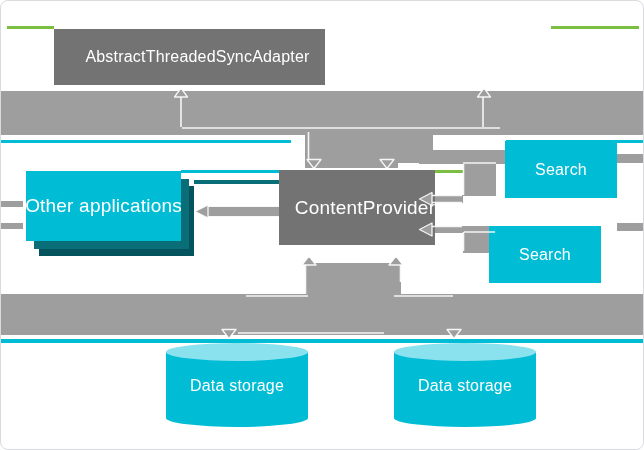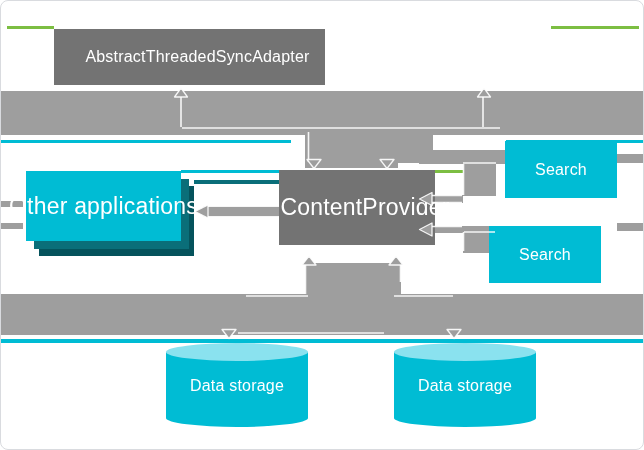--- a/index.html
+++ b/index.html
@@ -8,21 +8,21 @@
          font-family:"Liberation Sans",sans-serif;}
   .g{position:absolute;background:#9E9E9E;z-index:1;}
   .g2{position:absolute;background:#9E9E9E;z-index:2;}
   .linegreen{position:absolute;background:#7CBE42;z-index:1;}
   .linecyan{position:absolute;background:#00BCD4;z-index:1;}
   .lineteal{position:absolute;background:#0A6E79;z-index:1;}
   .node{position:absolute;display:flex;align-items:center;justify-content:center;z-index:5;}
   .green{background:#737373;padding-left:16px;}
   .cyan{background:#00BCD4;}
   .lbl{color:#fff;font-weight:500;letter-spacing:.2px;white-space:nowrap;text-align:center;}
-  .f16{font-size:16px;} .f17{font-size:23px;}
+  .f16{font-size:16px;} .f17{font-size:19px;}
   .shadow1{position:absolute;background:#0A6E79;z-index:4;}
   .shadow2{position:absolute;background:#05535C;z-index:3;}
   .cyl{position:absolute;z-index:5;border-radius:18px;}
   .cyl .top{position:absolute;left:0;top:0;width:100%;height:18px;border-radius:50%;background:#8AE2EF;}
   .cyl .body{position:absolute;left:0;top:9px;width:100%;height:66px;background:#00BCD4;}
   .cyl .bot{position:absolute;left:0;top:66px;width:100%;height:18px;border-radius:50%;background:#00BCD4;}
   .cyl .lbl{position:absolute;left:0;top:34px;width:100%;}
   .shaftOA{position:absolute;background:#9E9E9E;border-top:1.5px solid rgba(255,255,255,.9);
            border-bottom:1.5px solid rgba(255,255,255,.9);z-index:2;box-sizing:border-box;}
   #arrows{position:absolute;left:0;top:0;z-index:6;pointer-events:none;}

